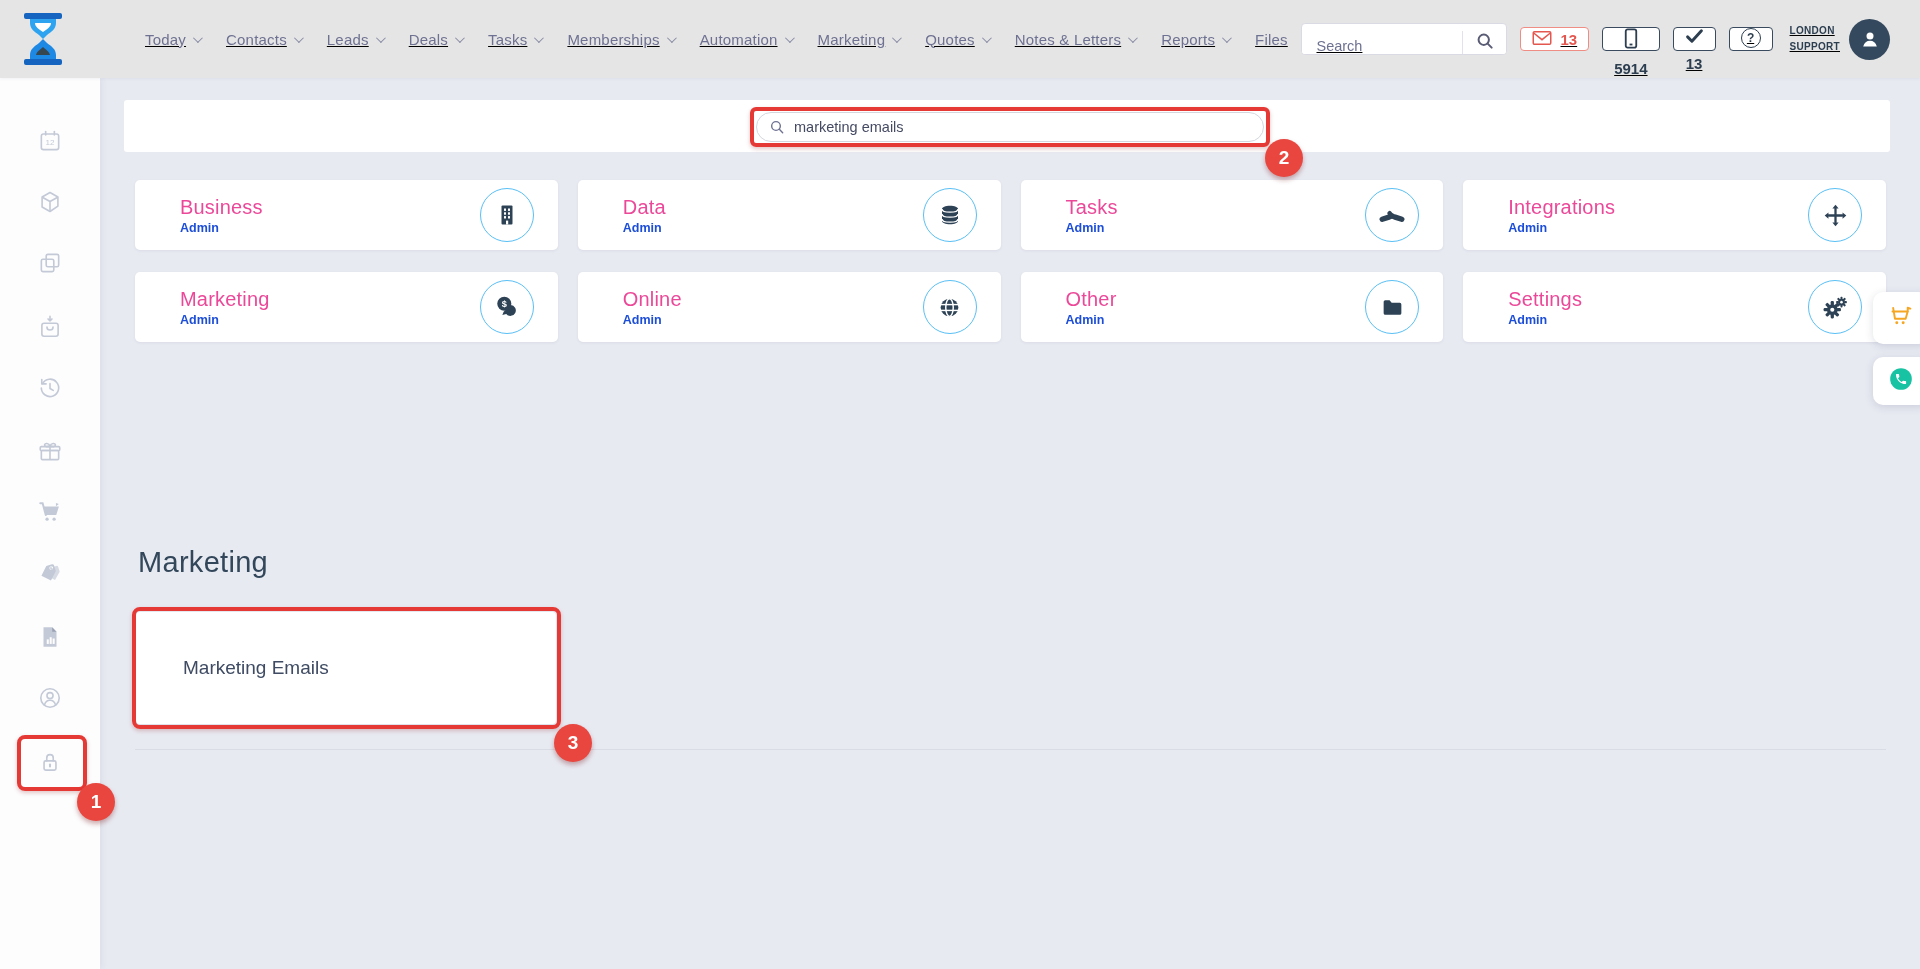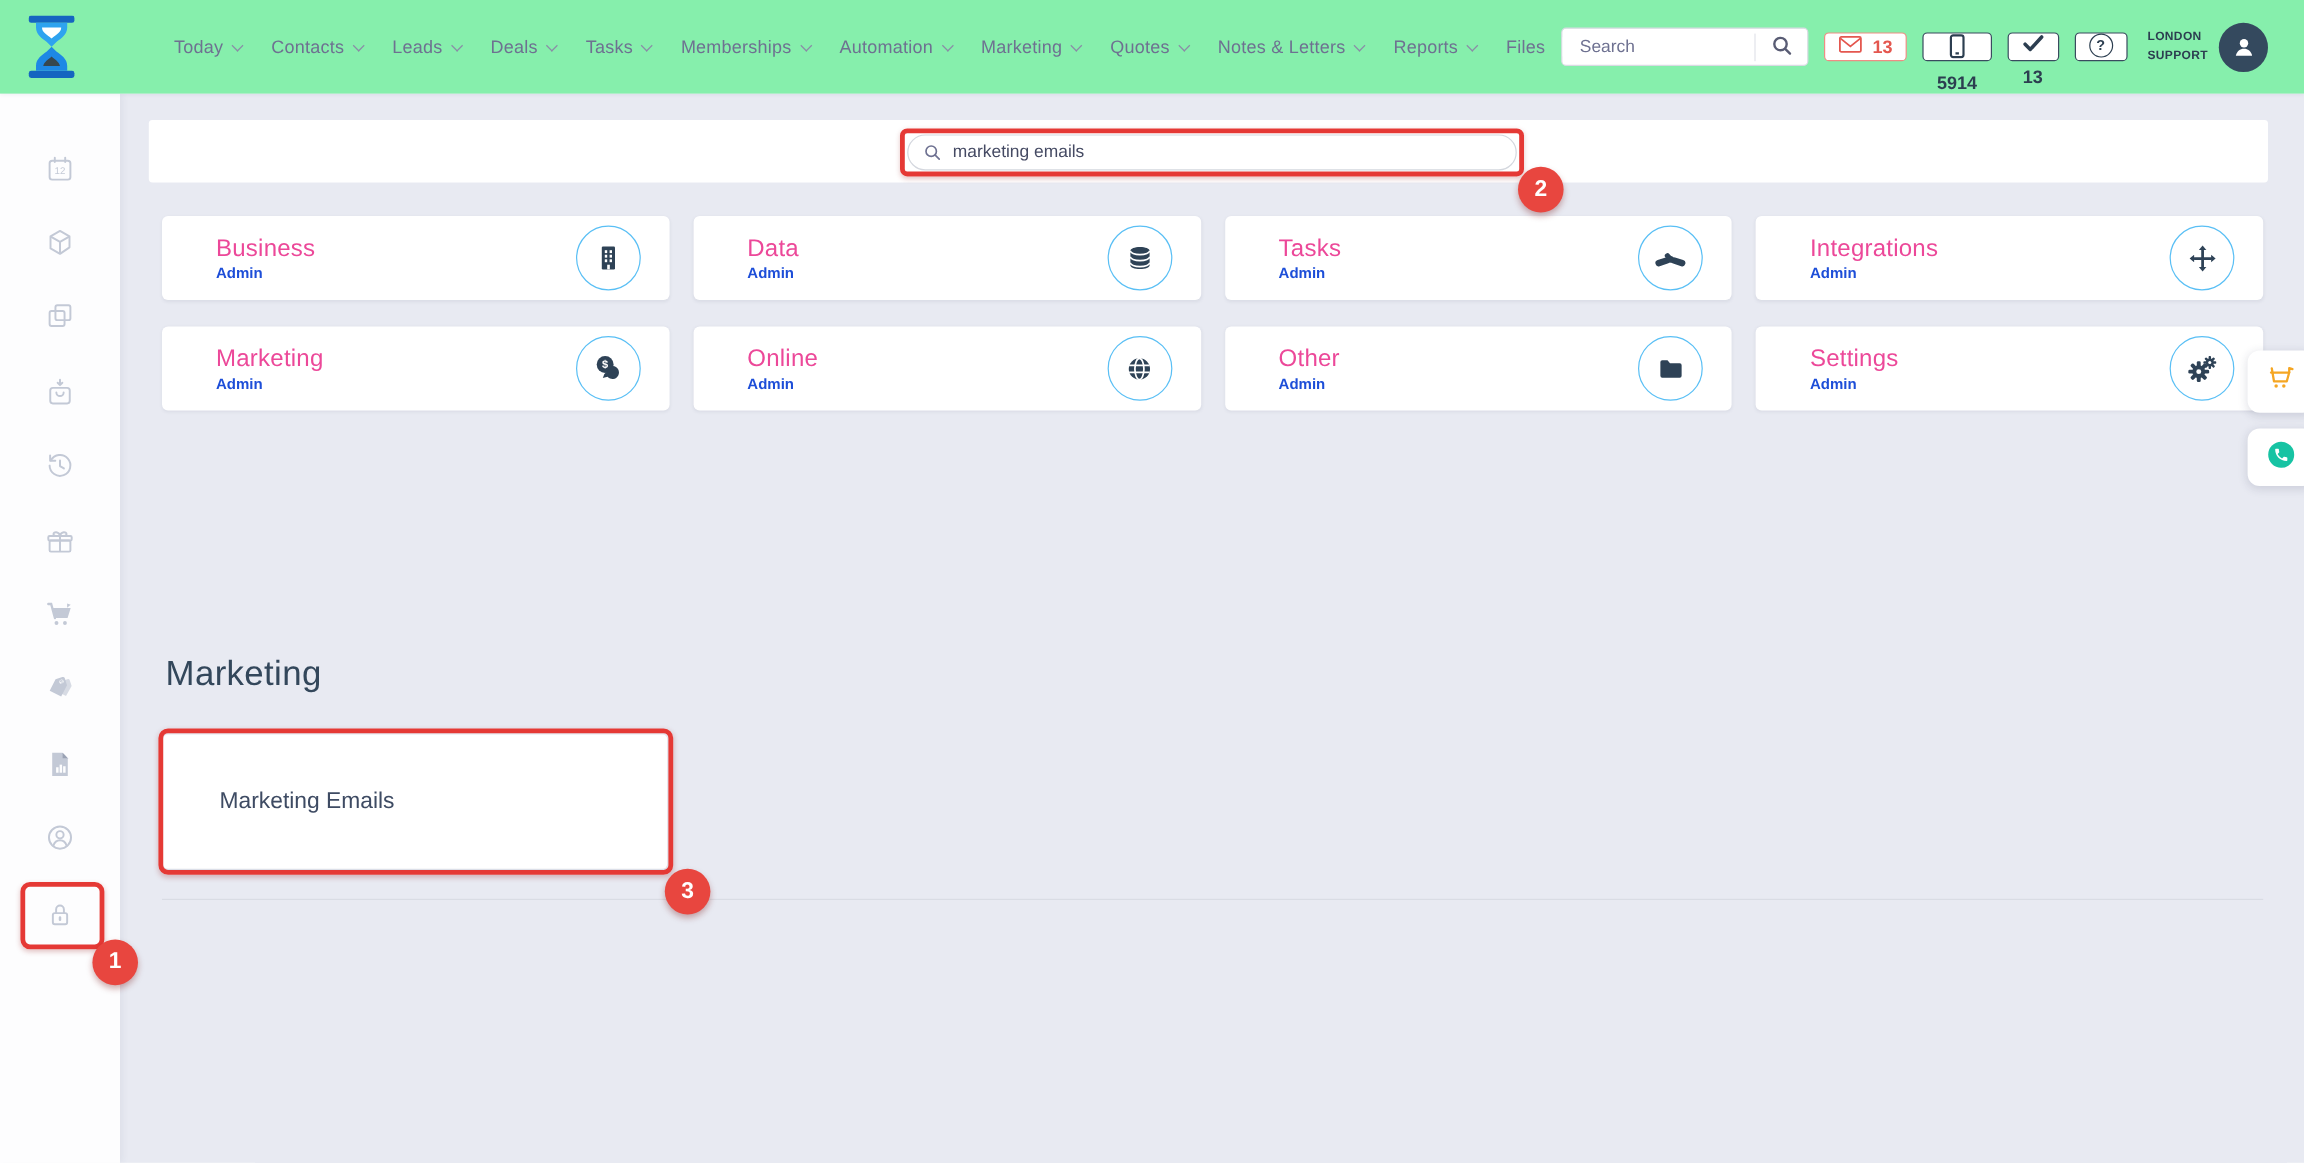--- a/index.html
+++ b/index.html
@@ -1,29 +1,29 @@
 <!DOCTYPE html>
 <html><head>
 <meta charset="utf-8">
 <style>
   * { margin:0; padding:0; box-sizing:border-box; }
   html,body { width:1920px; height:969px; overflow:hidden; background:#fff;
     font-family:"Liberation Sans", sans-serif; }
 
   
-  .header { position:absolute; left:0; top:0; width:1920px; height:78px; background:#86efac;
-    display:flex; align-items:center; z-index:30; box-shadow:0 1px 3px rgba(40,50,80,.06); }
+  .header { position:absolute; left:0; top:0; width:1920px; height:78px; background:#e5e5e5;
+    display:flex; align-items:center; z-index:30; box-shadow:0 1px 3px rgba(40,50,80,.06);text-decoration:underline; }
   .logo { margin-left:22px; width:42px; height:52px; flex:0 0 auto; }
   .nav { display:flex; align-items:center; margin-left:68px; }
   .nav-item { display:flex; align-items:center; gap:7px; padding:10px 13px; cursor:pointer;
     font-size:15px; color:#6e7191; letter-spacing:.2px; white-space:nowrap; }
   .chev { width:7px; height:7px; border-right:1.6px solid #8a8da6; border-bottom:1.6px solid #8a8da6;
     transform:rotate(45deg) translateY(-2px); display:inline-block; }
   .hright { margin-left:auto; margin-right:30px; display:flex; align-items:center; gap:13px; }
-  .hsearch { display:flex; align-items:center; height:32px; border:1px solid #d9dae3; border-radius:4px; overflow:hidden; background:#fff; }
+  .hsearch { display:flex; align-items:flex-end; height:32px; border:1px solid #d9dae3; border-radius:4px; overflow:hidden; background:#fff; }
   .hsearch input { border:none; outline:none; width:160px; padding:0 14px; font-size:14.5px; color:#454a63;
     font-family:"Liberation Sans", sans-serif; }
   .hsearch input::placeholder { color:#6e7191; }
   .hsearch button { width:44px; border:none; border-left:1px solid #e2e3ea; background:#fff; cursor:pointer;
     display:flex; align-items:center; justify-content:center; }
   .badge { display:flex; align-items:center; gap:8px; height:24px; padding:0 11px;
     border-radius:4px; background:#fff; cursor:pointer; font-size:15px; font-weight:bold; }
   .badge.red { border:1px solid #ef8d84; color:#e4574f; }
   .badge.dark { border:1.5px solid #3a4b5f; color:#2c3e50;flex-direction:column; }
   .userbox { display:flex; align-items:center; gap:9px; cursor:pointer; margin-left:4px; }

